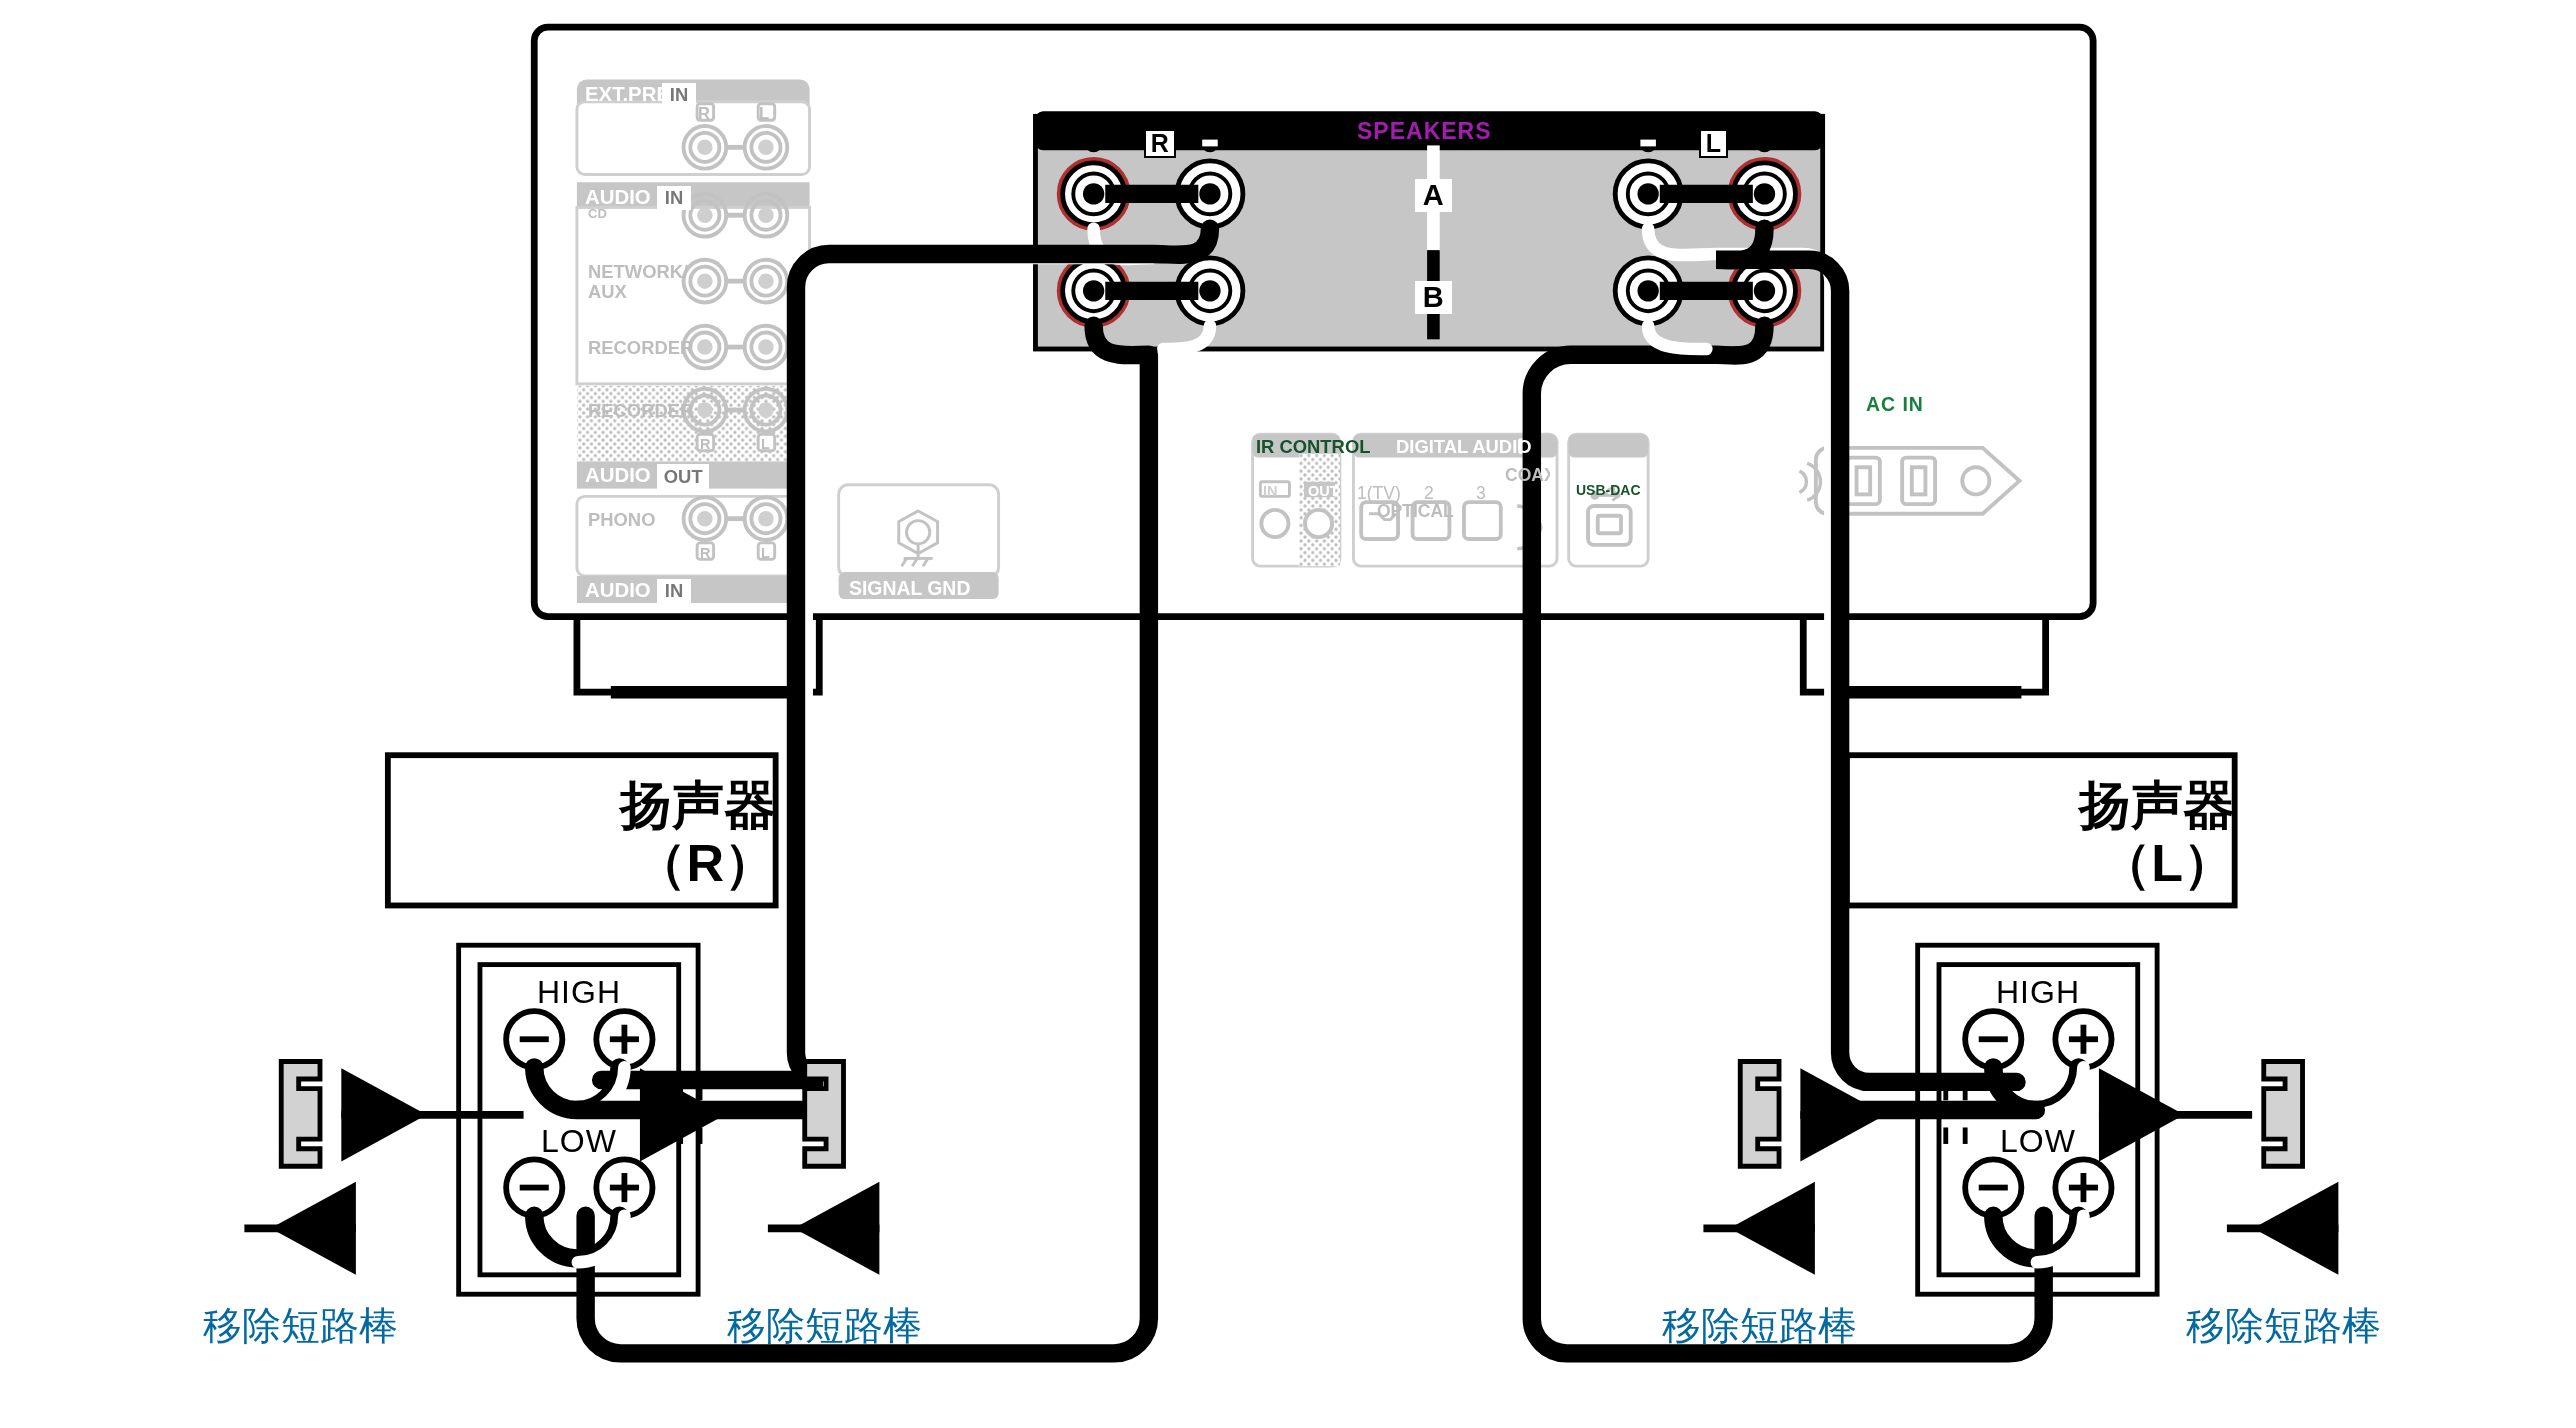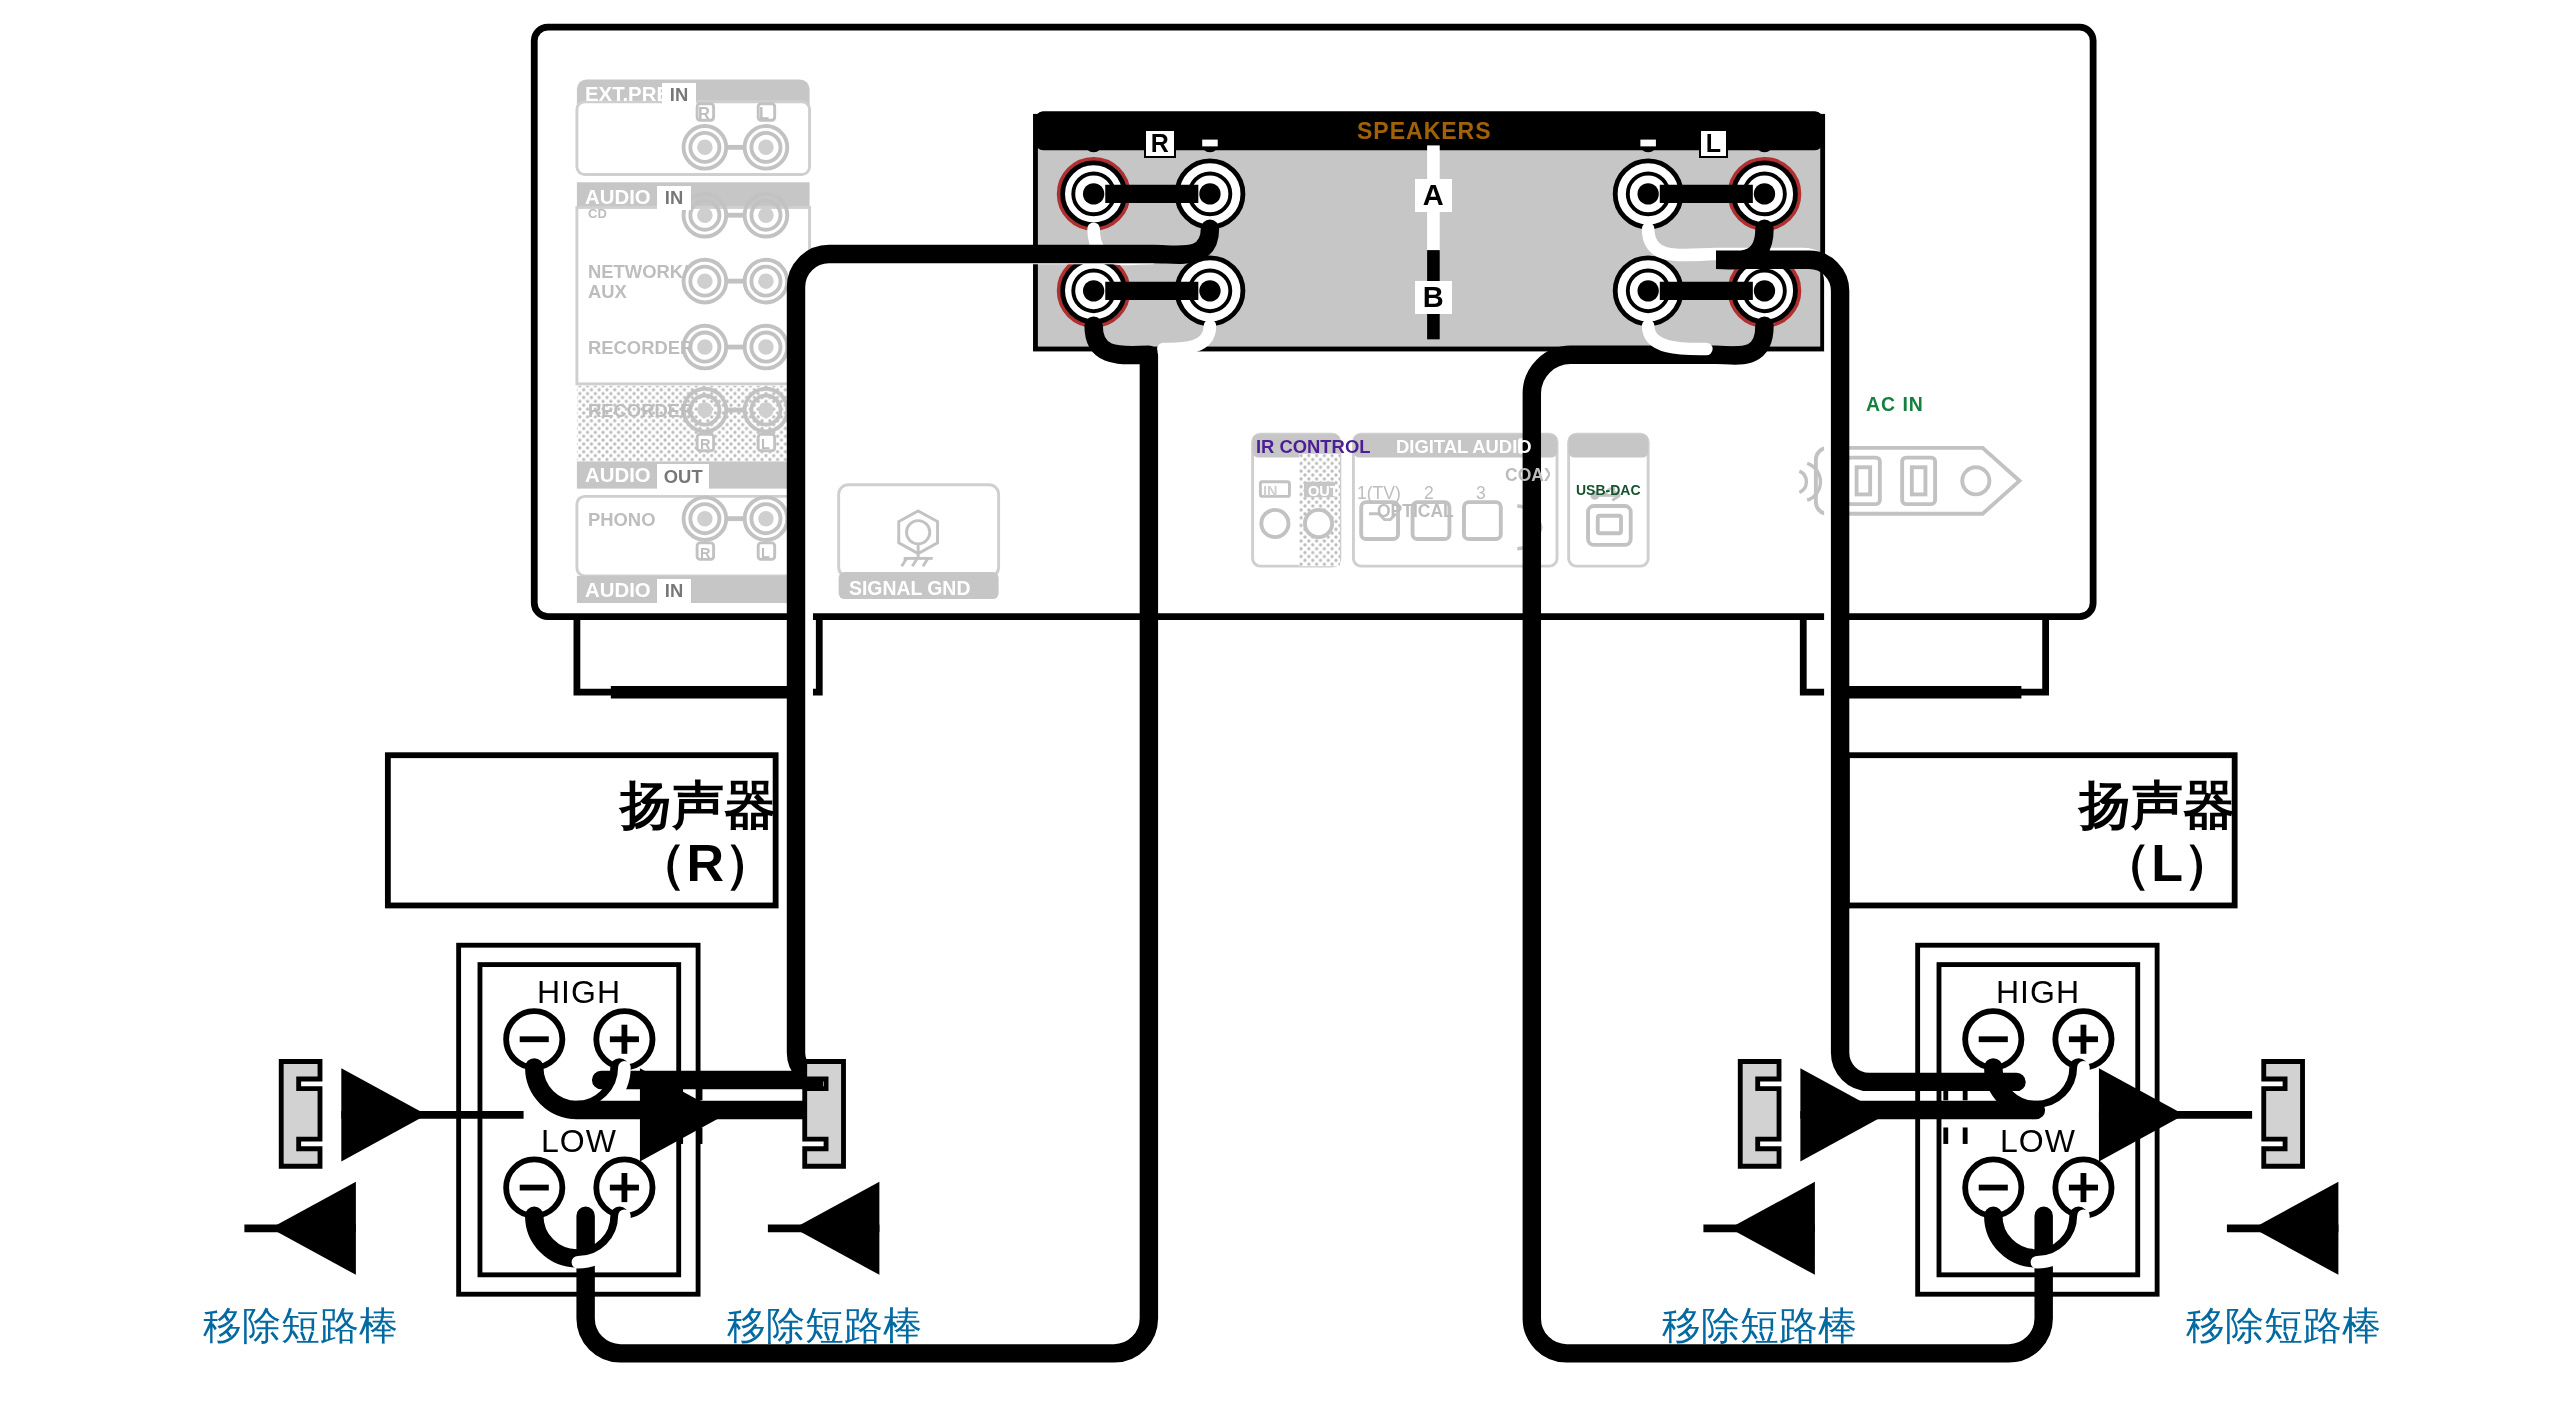--- a/index.html
+++ b/index.html
@@ -395,27 +395,27 @@
 <div class="lbl" style="left:657px;top:464px;font-size:18.4px;font-weight:bold;color:#777;background:#fff;padding:1px 5.8px;border:1.9px solid #fff;">OUT</div>
 
 <div class="lbl" style="left:588px;top:509px;font-size:18.4px;font-weight:bold;color:#bdbdbd;">PHONO</div>
 <div class="lbl" style="left:700px;top:545px;font-size:14.5px;font-weight:bold;color:#bdbdbd;">R</div>
 <div class="lbl" style="left:761px;top:545px;font-size:14.5px;font-weight:bold;color:#bdbdbd;">L</div>
 <div class="lbl" style="left:585px;top:579px;font-size:20.4px;font-weight:bold;color:#fff;">AUDIO</div>
 <div class="lbl" style="left:657px;top:579px;font-size:18.4px;font-weight:bold;color:#777;background:#fff;padding:1px 7.8px;">IN</div>
 
 <div class="lbl" style="left:849px;top:577px;font-size:19.4px;font-weight:bold;color:#fff;">SIGNAL GND</div>
 
-<div class="lbl" style="left:1357px;top:118px;font-size:23px;font-weight:bold;color:#a16207;letter-spacing:1px;">SPEAKERS</div>
+<div class="lbl" style="left:1357px;top:118px;font-size:23px;font-weight:bold;color:#a21caf;letter-spacing:1px;">SPEAKERS</div>
 <div class="lbl" style="left:1144px;top:129px;font-size:25px;font-weight:bold;color:#000;background:#fff;padding:0 4.8px;border:2.9px solid #000;line-height:1;">R</div>
 <div class="lbl" style="left:1699px;top:129px;font-size:25px;font-weight:bold;color:#000;background:#fff;padding:0 4.8px;border:2.9px solid #000;line-height:1;">L</div>
 <div class="lbl" style="left:1415px;top:179px;font-size:29px;font-weight:bold;color:#000;background:#fff;padding:1.9px 7.8px;line-height:1;">A</div>
 <div class="lbl" style="left:1415px;top:281px;font-size:29px;font-weight:bold;color:#000;background:#fff;padding:1.9px 7.8px;line-height:1;">B</div>
 
-<div class="lbl" style="left:1256px;top:436px;font-size:18.4px;font-weight:bold;color:#4c1d95;">IR CONTROL</div>
+<div class="lbl" style="left:1256px;top:436px;font-size:18.4px;font-weight:bold;color:#14532d;">IR CONTROL</div>
 <div class="lbl" style="left:1263px;top:483px;font-size:14.5px;font-weight:bold;color:#cfcfcf;">IN</div>
 <div class="lbl" style="left:1308px;top:483px;font-size:14.5px;font-weight:bold;color:#fff;">OUT</div>
 
 <div class="lbl" style="left:1396px;top:436px;font-size:18.4px;font-weight:bold;color:#fff;">DIGITAL AUDIO</div>
 <div class="lbl" style="left:1377px;top:465px;font-size:17.5px;font-weight:bold;color:#bdbdbd;margin-top:36px;">OPTICAL</div>
 <div class="lbl" style="left:1357px;top:483px;font-size:17.5px;color:#bdbdbd;">1(TV)</div>
 <div class="lbl" style="left:1424px;top:483px;font-size:17.5px;color:#bdbdbd;">2</div>
 <div class="lbl" style="left:1476px;top:483px;font-size:17.5px;color:#bdbdbd;">3</div>
 <div class="lbl" style="left:1505px;top:465px;font-size:17.5px;font-weight:bold;color:#bdbdbd;overflow:hidden;width:45px;">COAXIAL</div>
 

